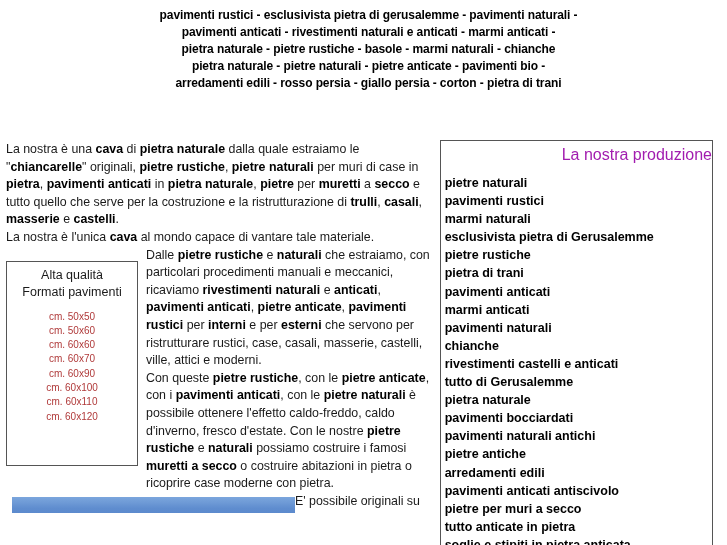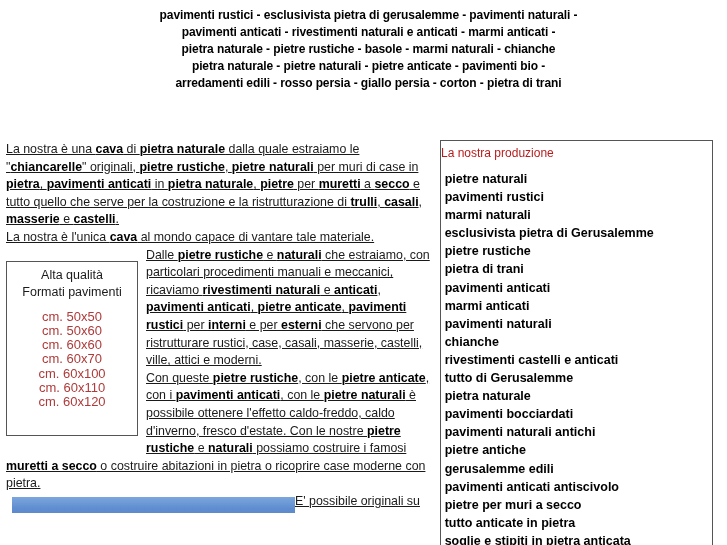--- a/index.html
+++ b/index.html
@@ -33,25 +33,25 @@
     left: 440px;
     top: 140px;
     width: 273px;
     height: 420px;
     border: 1px solid #555555;
     box-sizing: border-box;
     overflow: hidden;
     background: #ffffff;
   }
   #production-title {
-    text-align: left;
-    font-size: 12px;
+    text-align: right;
+    font-size: 16px;
     font-weight: normal;
     padding-top: 5px;
-    color: #b91c1c;
+    color: #a21caf;
   }
   #production-list {
     list-style: none;
     margin: 0;
     padding: 0;
     margin-top: 10px;
     margin-left: -4px;
   }
   #production-list li {
     font-size: 12.5px;
@@ -66,30 +66,29 @@
 
   
   #content {
     position: absolute;
     left: 6px;
     top: 141px;
     width: 428px;
     font-size: 12.4px;
     line-height: 17.6px;
     color: #1a1a1a;
-    text-decoration: underline;
   }
   #content p { margin: 0; }
   #content b { font-weight: bold; color: #000; }
 
   
   #quality-box {
     float: left;
     width: 132px;
-    height: 175px;
+    height: 205px;
     border: 1px solid #555555;
     box-sizing: border-box;
     margin-top: 14px;
     margin-right: 8px;
     margin-bottom: 17px;
     background: #ffffff;
   }
   #quality-title {
     text-align: center;
     font-size: 12.5px;
@@ -98,21 +97,21 @@
     padding-top: 5px;
   }
   #sizes-list {
     list-style: none;
     margin: 0;
     padding: 0;
     margin-top: 9px;
     text-align: center;
   }
   #sizes-list li {
-    font-size: 13px;
+    font-size: 10px;
     line-height: 14.3px;
     color: #b03a3a;
   }
 
   
   #photo-strip {
     float: left;
     clear: left;
     width: 283px;
     height: 16px;
@@ -144,21 +143,21 @@
     <li>pavimenti anticati</li>
     <li>marmi anticati</li>
     <li>pavimenti naturali</li>
     <li>chianche</li>
     <li>rivestimenti castelli e anticati</li>
     <li>tutto di Gerusalemme</li>
     <li>pietra naturale</li>
     <li>pavimenti bocciardati</li>
     <li>pavimenti naturali antichi</li>
     <li>pietre antiche</li>
-    <li>gerusalemme edili</li>
+    <li>arredamenti edili</li>
     <li>pavimenti anticati antiscivolo</li>
     <li>pietre per muri a secco</li>
     <li>tutto anticate in pietra</li>
     <li>soglie e stipiti in pietra anticata</li>
   </ul>
 </div>
 
 <div id="content">
 
   <p><span>La nostra è una </span><b>cava</b><span> di </span><b>pietra naturale</b><span> dalla quale estraiamo le "</span><b>chiancarelle</b><span>" originali, </span><b>pietre rustiche</b><span>, </span><b>pietre naturali</b><span> per muri di case in </span><b>pietra</b><span>, </span><b>pavimenti anticati</b><span> in </span><b>pietra naturale</b><span>, </span><b>pietre</b><span> per </span><b>muretti</b><span> a </span><b>secco</b><span> e tutto quello che serve per la costruzione e la ristrutturazione di </span><b>trulli</b><span>, </span><b>casali</b><span>, </span><b>masserie</b><span> e </span><b>castelli</b><span>.</span></p>
@@ -169,20 +168,21 @@
   <div id="quality-box">
     <div id="quality-title">
       <div>Alta qualità</div>
       <div>Formati pavimenti</div>
     </div>
     <ul id="sizes-list">
       <li>cm. 50x50</li>
       <li>cm. 50x60</li>
       <li>cm. 60x60</li>
       <li>cm. 60x70</li>
+      <li>cm. 60x90</li>
       <li>cm. 60x100</li>
       <li>cm. 60x110</li>
       <li>cm. 60x120</li>
     </ul>
   </div>
 
   <p><span>Dalle </span><b>pietre rustiche</b><span> e </span><b>naturali</b><span> che estraiamo, con particolari procedimenti manuali e meccanici, ricaviamo </span><b>rivestimenti naturali</b><span> e </span><b>anticati</b><span>, </span><b>pavimenti anticati</b><span>, </span><b>pietre anticate</b><span>, </span><b>pavimenti rustici</b><span> per </span><b>interni</b><span> e per </span><b>esterni</b><span> che servono per ristrutturare rustici, case, casali, masserie, castelli, ville, attici e moderni.</span></p>
 
   <p><span>Con queste </span><b>pietre rustiche</b><span>, con le </span><b>pietre anticate</b><span>, con i </span><b>pavimenti anticati</b><span>, con le </span><b>pietre naturali</b><span>  è possibile ottenere l'effetto caldo-freddo, caldo d'inverno, fresco d'estate. Con le nostre </span><b>pietre rustiche</b><span> e </span><b>naturali</b><span> possiamo costruire i famosi </span><b>muretti a secco</b><span> o costruire abitazioni in pietra o ricoprire case moderne con pietra.</span></p>
 

